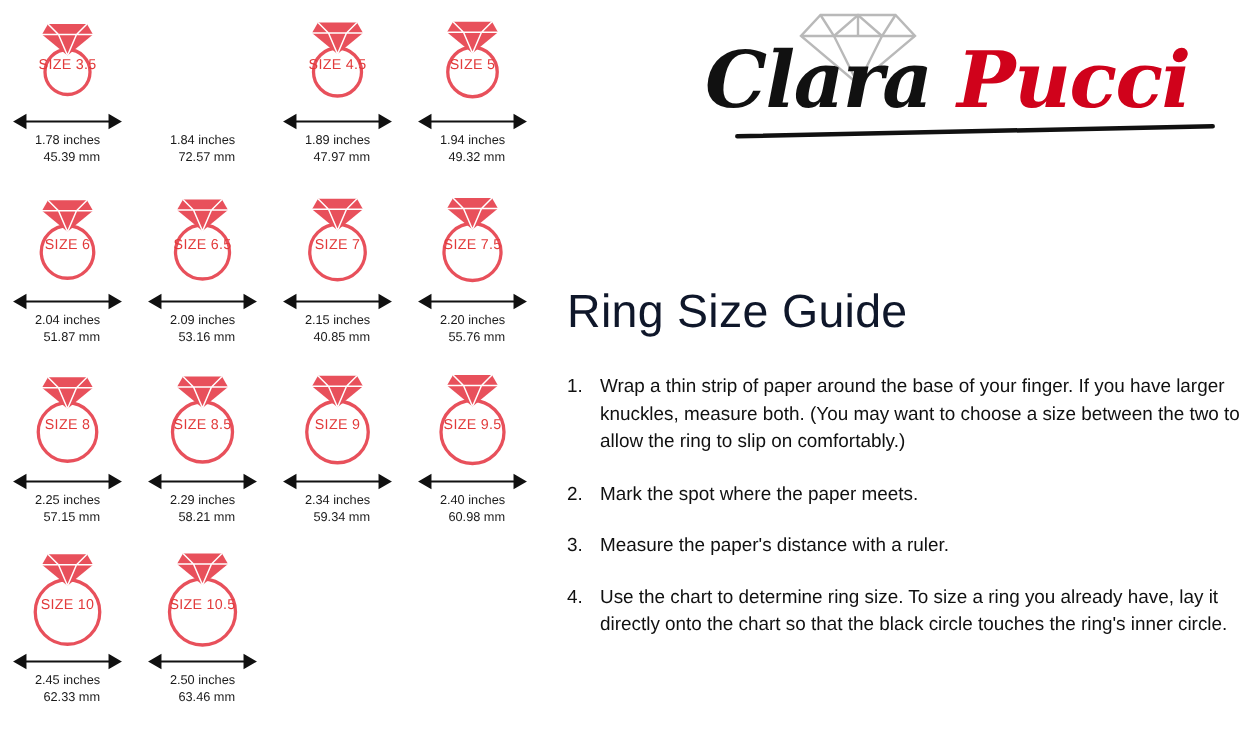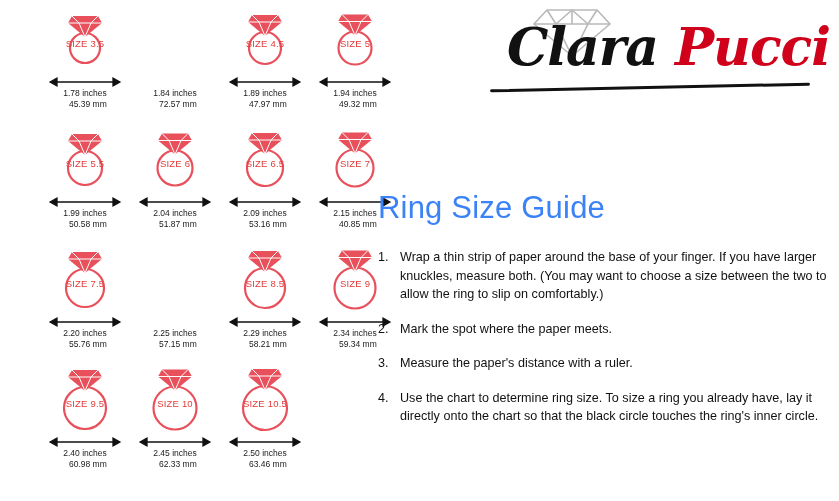--- a/index.html
+++ b/index.html
@@ -25,21 +25,20 @@
     position: absolute;
     left: 0;
     top: 0;
     width: 360px;
     height: 501px;
   }
   .chart-grid {
     display: grid;
     grid-template-columns: repeat(4, 90px);
     grid-template-rows: repeat(4, 120px);
-    padding-left: 40px;
   }
   .cell {
     position: relative;
     width: 90px;
     height: 120px;
   }
   .ring-wrap {
     position: relative;
     width: 90px;
     height: 74px;
@@ -90,23 +89,23 @@
     height: 92px;
   }
   .logo-diamond {
     position: absolute;
     left: 60px;
     top: 2px;
   }
   .logo-text {
     position: absolute;
     left: 0;
-    top: 12px;
+    top: 19px;
     width: 360px;
-    text-align: right;
+    text-align: left;
     font-family: "DejaVu Serif", serif;
     font-size: 52px;
     font-style: italic;
     font-weight: bold;
     letter-spacing: -1px;
     white-space: nowrap;
   }
   .logo-clara { color: #111111; }
   .logo-pucci { color: #d0021b; }
   .logo-underline {
@@ -123,21 +122,21 @@
   
   .guide {
     position: absolute;
     left: 378px;
     top: 190px;
     width: 452px;
   }
   .guide-title {
     font-size: 31px;
     font-weight: normal;
-    color: #3b82f6;
+    color: #0f172a;
     margin: 0 0 22px 0;
     letter-spacing: 0.2px;
   }
   .step {
     font-size: 12.6px;
     line-height: 18.5px;
     color: #111;
     margin-bottom: 16px;
     display: flex;
   }
@@ -207,37 +206,20 @@
               </svg></div>
           </div>
           <div class="meas">
             <div>1.94 inches</div>
             <div>49.32 mm</div>
           </div>
         </div>
         <div class="cell">
           <div class="ring-wrap">
             <svg class="ring-svg" width="90" height="72" viewBox="0 0 90 72">
-              <circle cx="45" cy="46" r="17" fill="none" stroke="#e8505b" stroke-width="2.2"></circle>
-              <path d="M28 19 L32 12 L58 12 L62 19 L45 33 Z" fill="#e8505b"></path>
-              <path d="M28 19 L62 19 M32 12 L39 19 M58 12 L51 19 M39 19 L45 33 M51 19 L45 33" stroke="#ffffff" stroke-width="1" fill="none"></path>
-            </svg>
-            <div class="size-label">SIZE 5.5</div>
-            <div class="arrow-row"><svg width="82" height="12" viewBox="0 0 82 12">
-                <path d="M6 6 L76 6 M6 6 L13 2 L13 10 Z M76 6 L69 2 L69 10 Z" stroke="#111" stroke-width="1.3" fill="#111"></path>
-              </svg></div>
-          </div>
-          <div class="meas">
-            <div>1.99 inches</div>
-            <div>50.58 mm</div>
-          </div>
-        </div>
-        <div class="cell">
-          <div class="ring-wrap">
-            <svg class="ring-svg" width="90" height="72" viewBox="0 0 90 72">
               <circle cx="45" cy="46" r="17.5" fill="none" stroke="#e8505b" stroke-width="2.2"></circle>
               <path d="M28 18.5 L32 11.5 L58 11.5 L62 18.5 L45 32.5 Z" fill="#e8505b"></path>
               <path d="M28 18.5 L62 18.5 M32 11.5 L39 18.5 M58 11.5 L51 18.5 M39 18.5 L45 32.5 M51 18.5 L45 32.5" stroke="#ffffff" stroke-width="1" fill="none"></path>
             </svg>
             <div class="size-label">SIZE 6</div>
             <div class="arrow-row"><svg width="82" height="12" viewBox="0 0 82 12">
                 <path d="M6 6 L76 6 M6 6 L13 2 L13 10 Z M76 6 L69 2 L69 10 Z" stroke="#111" stroke-width="1.3" fill="#111"></path>
               </svg></div>
           </div>
           <div class="meas">
@@ -290,20 +272,31 @@
             <div class="arrow-row"><svg width="82" height="12" viewBox="0 0 82 12">
                 <path d="M6 6 L76 6 M6 6 L13 2 L13 10 Z M76 6 L69 2 L69 10 Z" stroke="#111" stroke-width="1.3" fill="#111"></path>
               </svg></div>
           </div>
           <div class="meas">
             <div>2.20 inches</div>
             <div>55.76 mm</div>
           </div>
         </div>
         <div class="cell">
+          <div class="ring-wrap">
+            <svg class="ring-svg" width="90" height="72" viewBox="0 0 90 72">
+              <circle cx="45" cy="46" r="19.5" fill="none" stroke="#e8505b" stroke-width="2.2"></circle>
+              <path d="M28 16.5 L32 9.5 L58 9.5 L62 16.5 L45 30.5 Z" fill="#e8505b"></path>
+              <path d="M28 16.5 L62 16.5 M32 9.5 L39 16.5 M58 9.5 L51 16.5 M39 16.5 L45 30.5 M51 16.5 L45 30.5" stroke="#ffffff" stroke-width="1" fill="none"></path>
+            </svg>
+            <div class="size-label">SIZE 8</div>
+            <div class="arrow-row"><svg width="82" height="12" viewBox="0 0 82 12">
+                <path d="M6 6 L76 6 M6 6 L13 2 L13 10 Z M76 6 L69 2 L69 10 Z" stroke="#111" stroke-width="1.3" fill="#111"></path>
+              </svg></div>
+          </div>
           <div class="meas">
             <div>2.25 inches</div>
             <div>57.15 mm</div>
           </div>
         </div>
         <div class="cell">
           <div class="ring-wrap">
             <svg class="ring-svg" width="90" height="72" viewBox="0 0 90 72">
               <circle cx="45" cy="46" r="20" fill="none" stroke="#e8505b" stroke-width="2.2"></circle>
               <path d="M28 16 L32 9 L58 9 L62 16 L45 30 Z" fill="#e8505b"></path>

